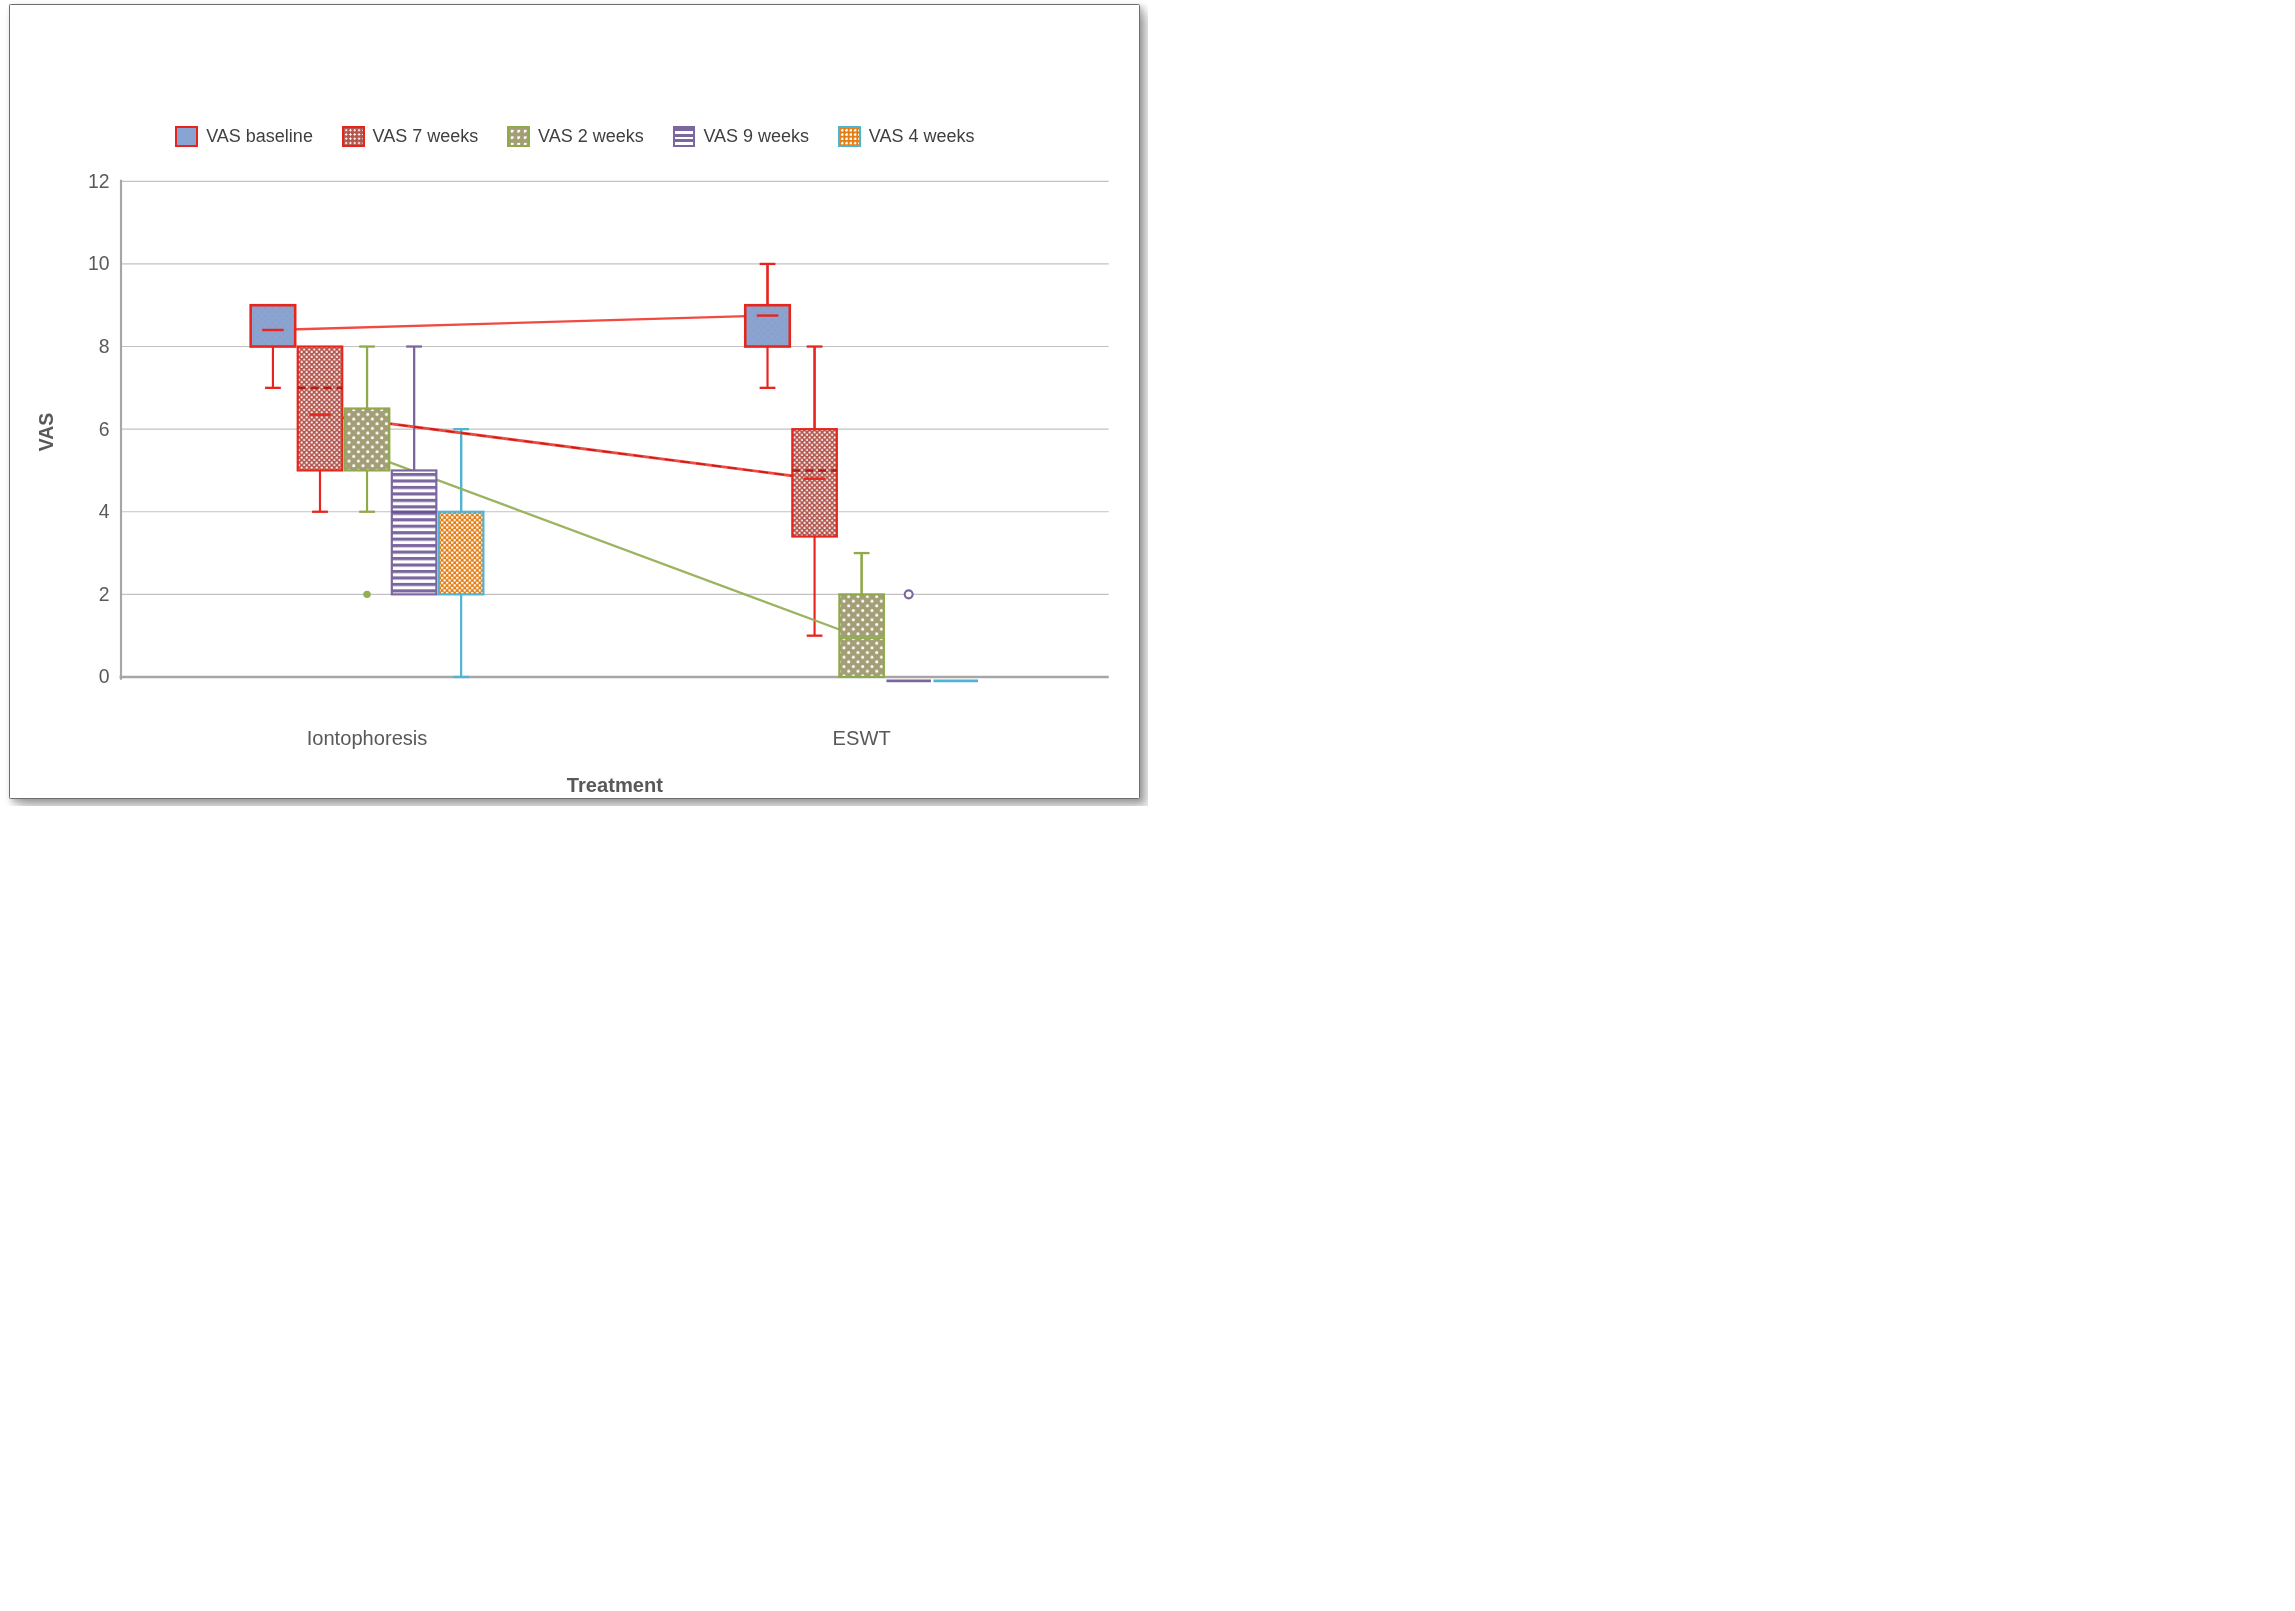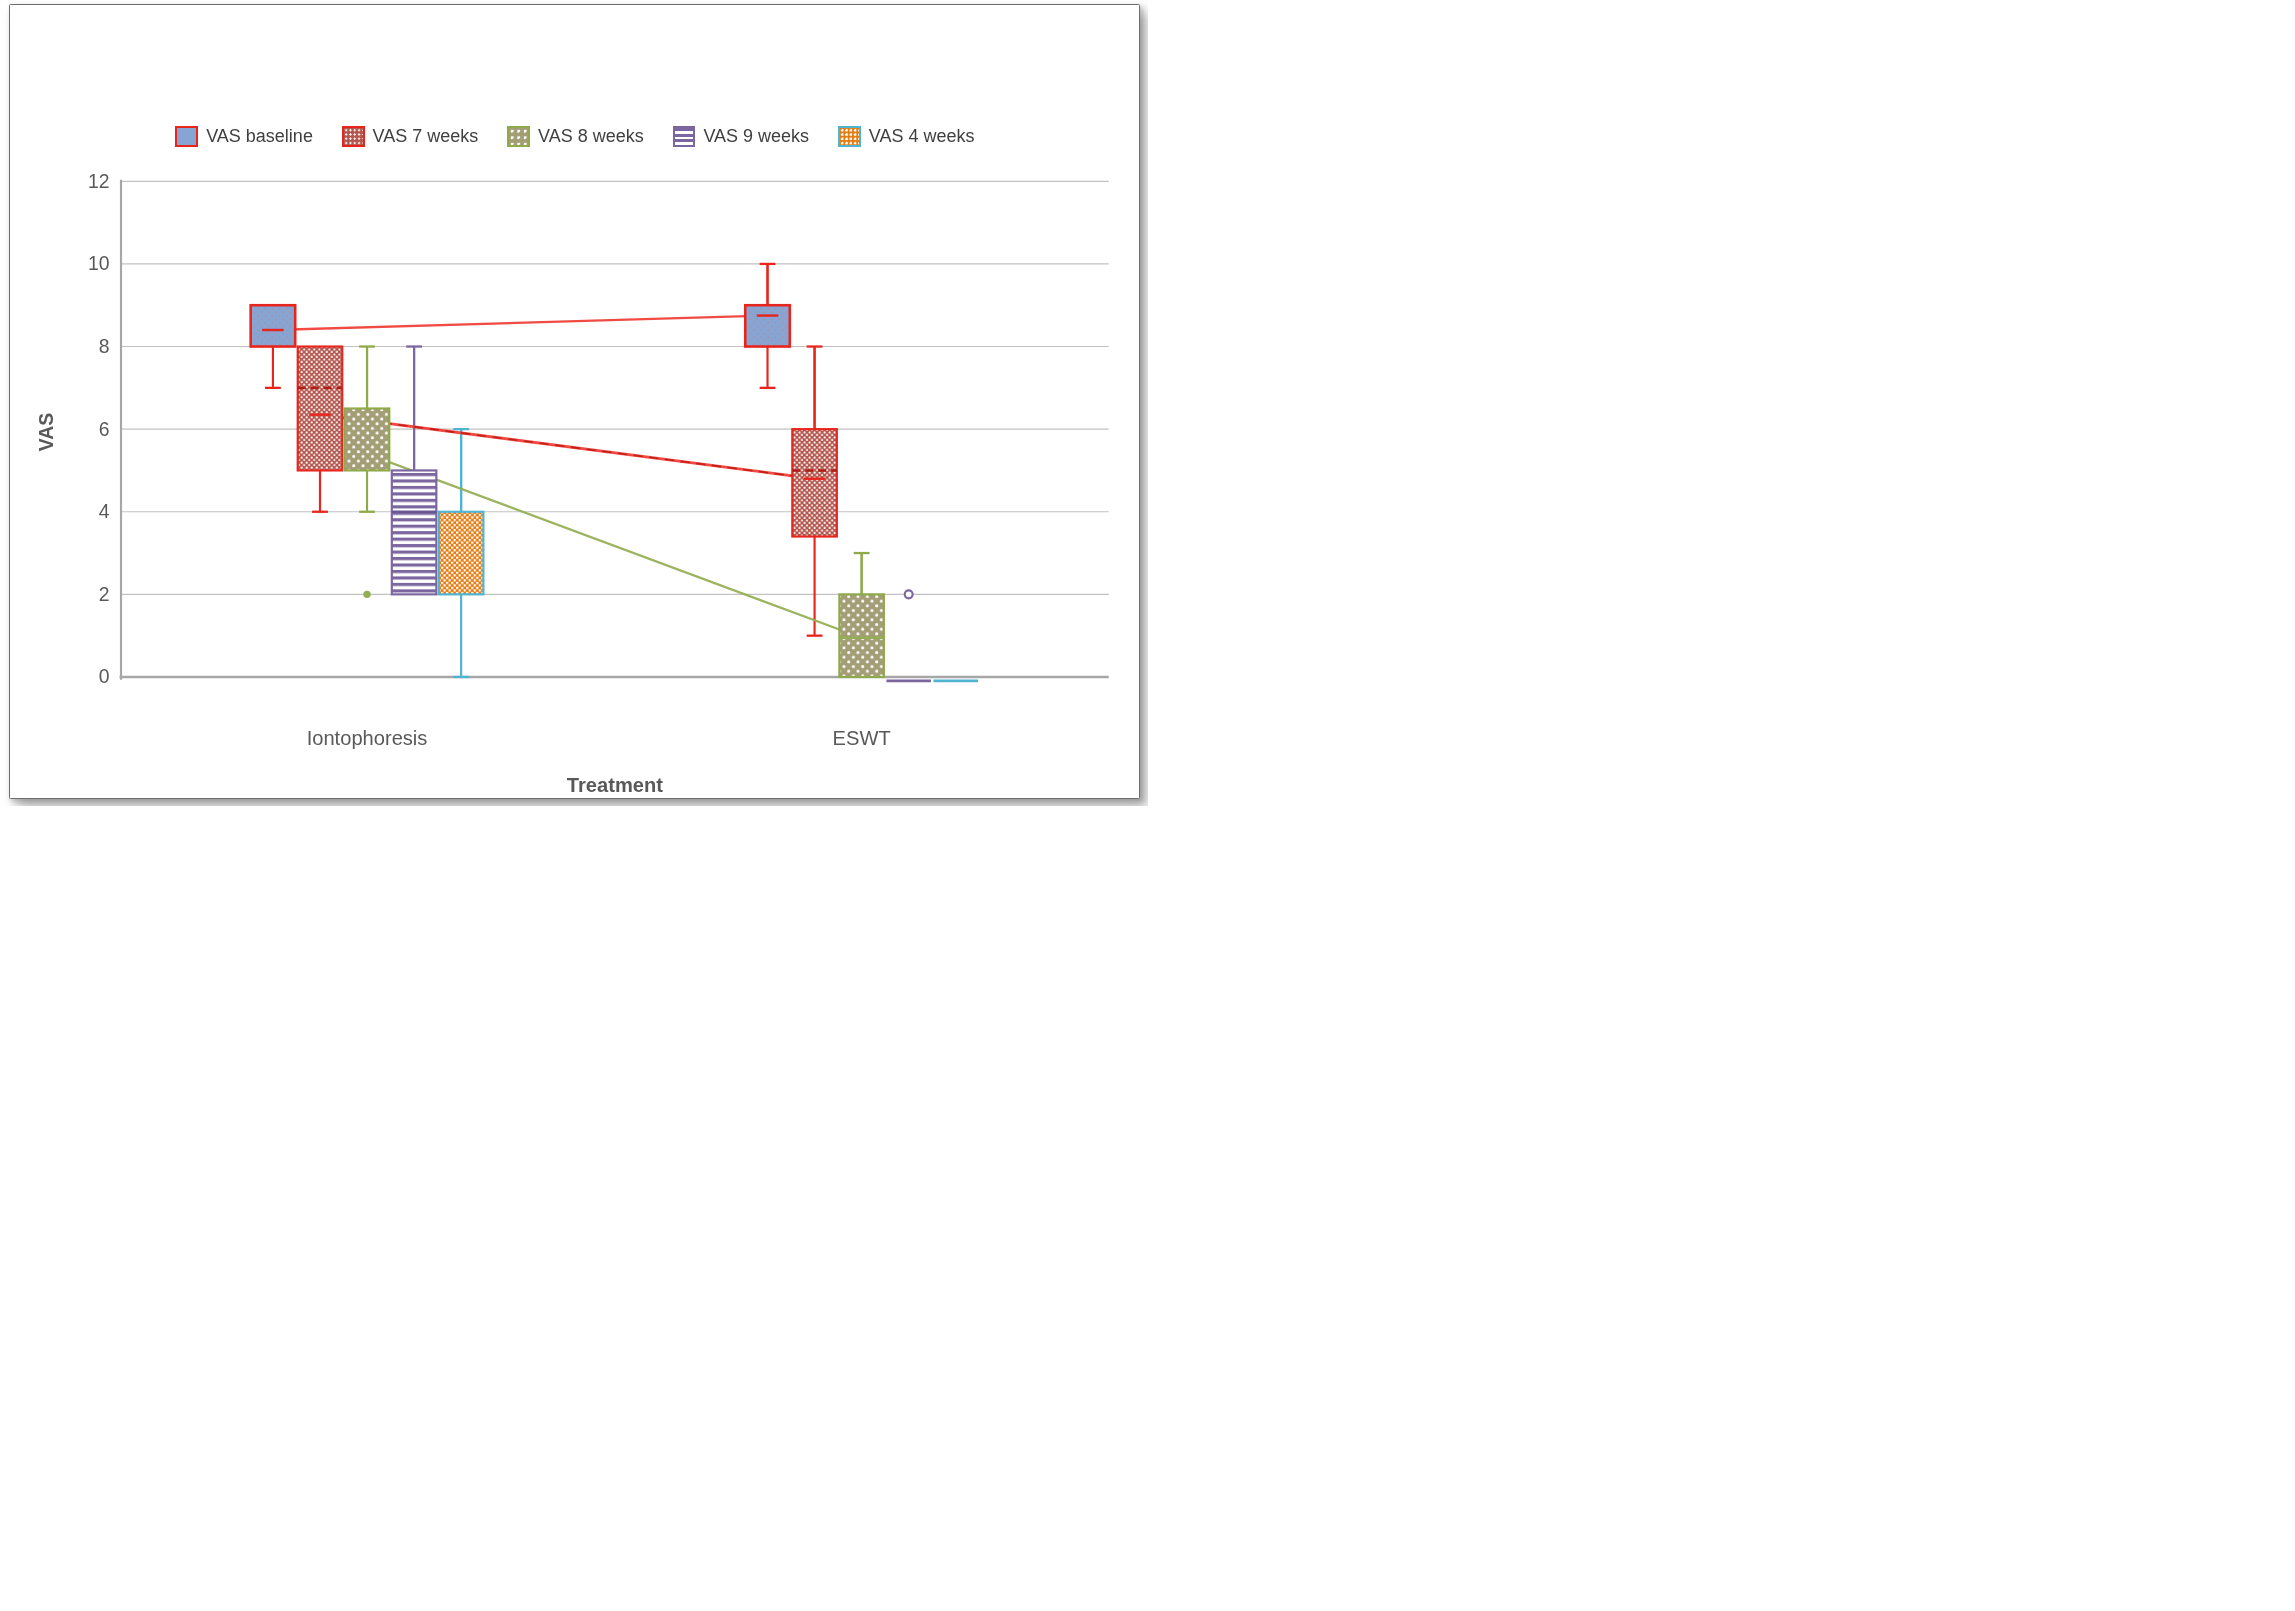--- a/index.html
+++ b/index.html
@@ -42,21 +42,21 @@
         <div class="legend-item">
           <span class="sw sw-0"></span>
           <span class="legend-label">VAS baseline</span>
         </div>
         <div class="legend-item">
           <span class="sw sw-1"></span>
           <span class="legend-label">VAS 7 weeks</span>
         </div>
         <div class="legend-item">
           <span class="sw sw-2"></span>
-          <span class="legend-label">VAS 8 weeks</span>
+          <span class="legend-label">VAS 2 weeks</span>
         </div>
         <div class="legend-item">
           <span class="sw sw-3"></span>
           <span class="legend-label">VAS 9 weeks</span>
         </div>
         <div class="legend-item">
           <span class="sw sw-4"></span>
           <span class="legend-label">VAS 4 weeks</span>
         </div>
       </div>

